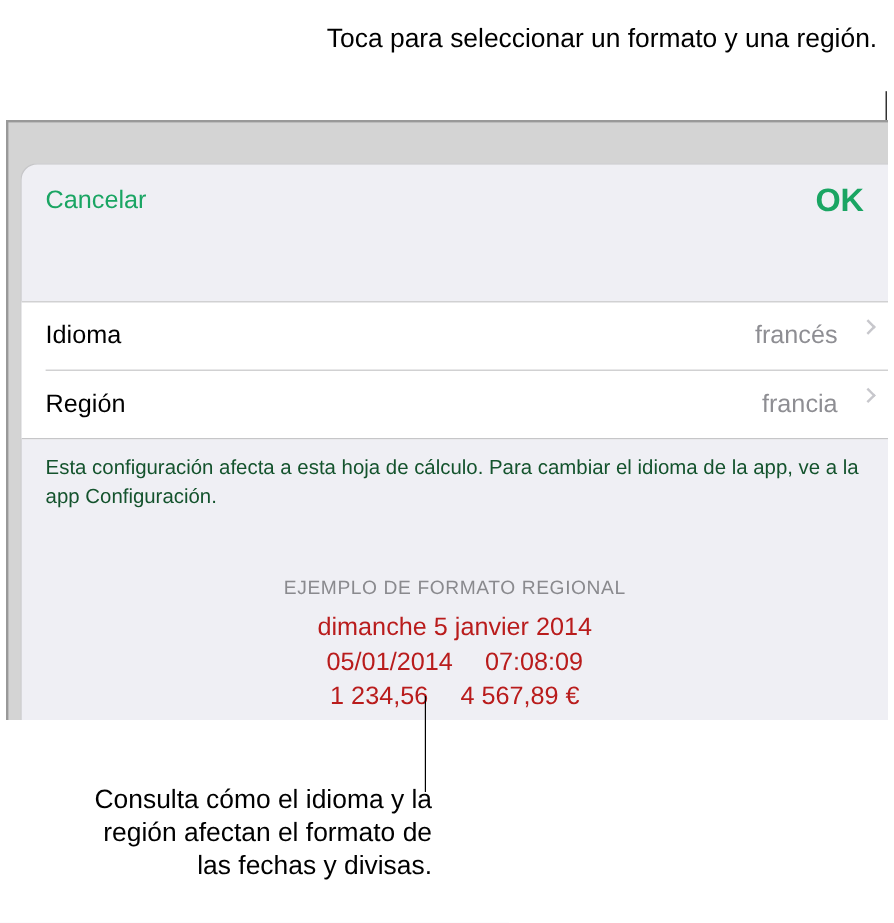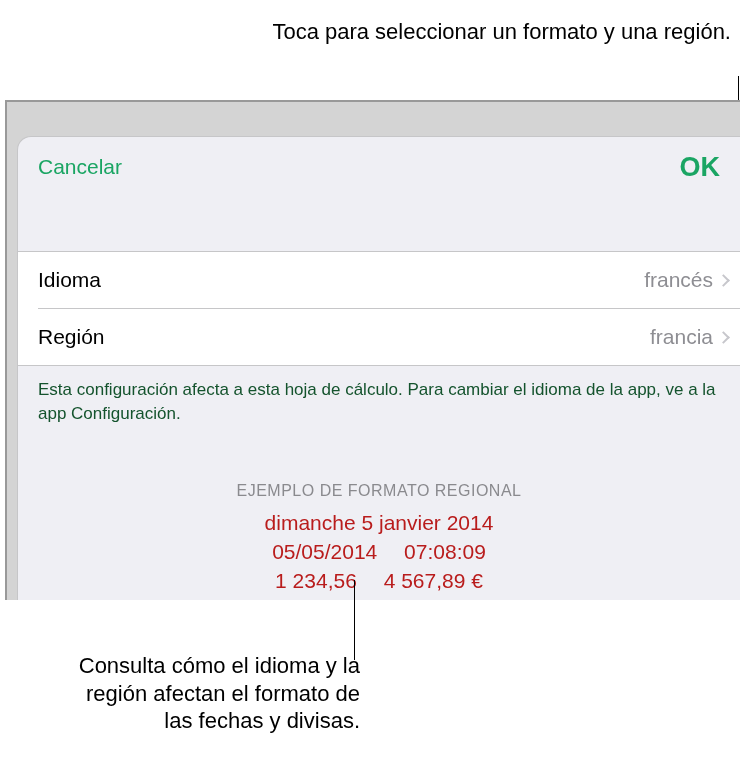--- a/index.html
+++ b/index.html
@@ -109,21 +109,21 @@
     }
     .row {
       display: flex;
       align-items: center;
       justify-content: space-between;
       padding: 16px 12px 16px 20px;
       font-size: 21px;
     }
     .row + .row { border-top: 1px solid #c6c6c8; margin-left: 20px; padding-left: 0; }
     .row-label { color: #000; }
-    .row-value { color: #8e8e93; display: flex; align-items: center; gap: 6px; }
+    .row-value { color: #8e8e93; display: flex; gap: 21px; }
     .chevron {
       display: inline-block;
       width: 9px;
       height: 9px;
       border-top: 2px solid #c7c7cc;
       border-right: 2px solid #c7c7cc;
       transform: rotate(45deg);
     }
 
     .footer-text {
@@ -199,20 +199,20 @@
           <span class="chevron"></span>
         </span>
       </div>
     </div>
 
     <div class="footer-text">Esta configuración afecta a esta hoja de cálculo. Para cambiar el idioma de la app, ve a la app Configuración.</div>
 
     <div class="example-caption">EJEMPLO DE FORMATO REGIONAL</div>
     <div class="example-block">
       <div>dimanche 5 janvier 2014</div>
-      <div>05/05/2014  07:08:09</div>
+      <div>05/01/2014  07:08:09</div>
       <div>1 234,56  4 567,89 €</div>
     </div>
   </div>
 </div>
 
 <div class="callout-bottom-line"></div>
 <div class="callout-bottom">Consulta cómo el idioma y la región afectan el formato de las fechas y divisas.</div>
 
 </body></html>

